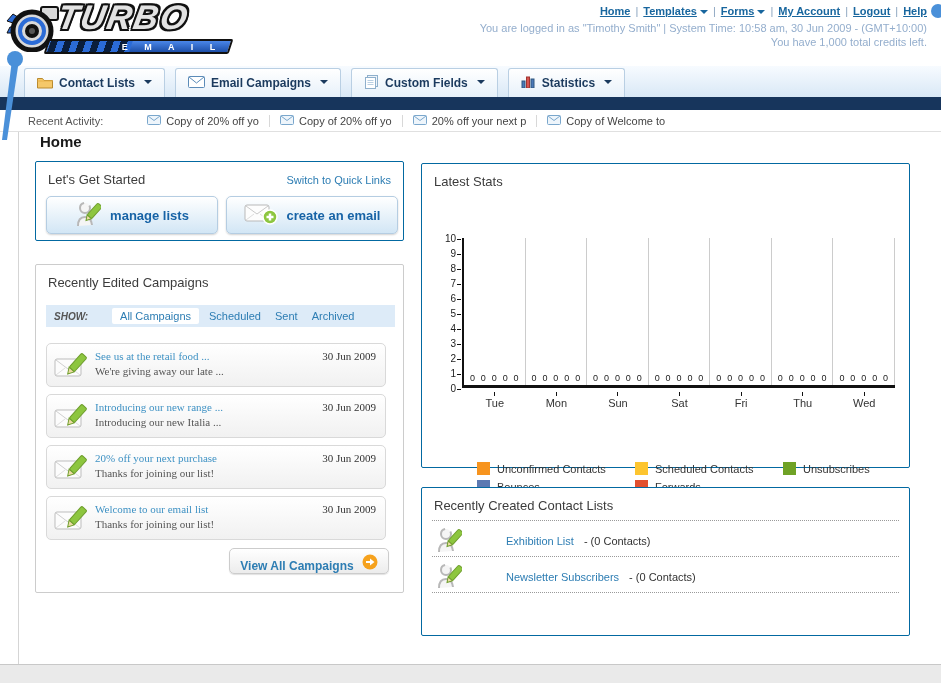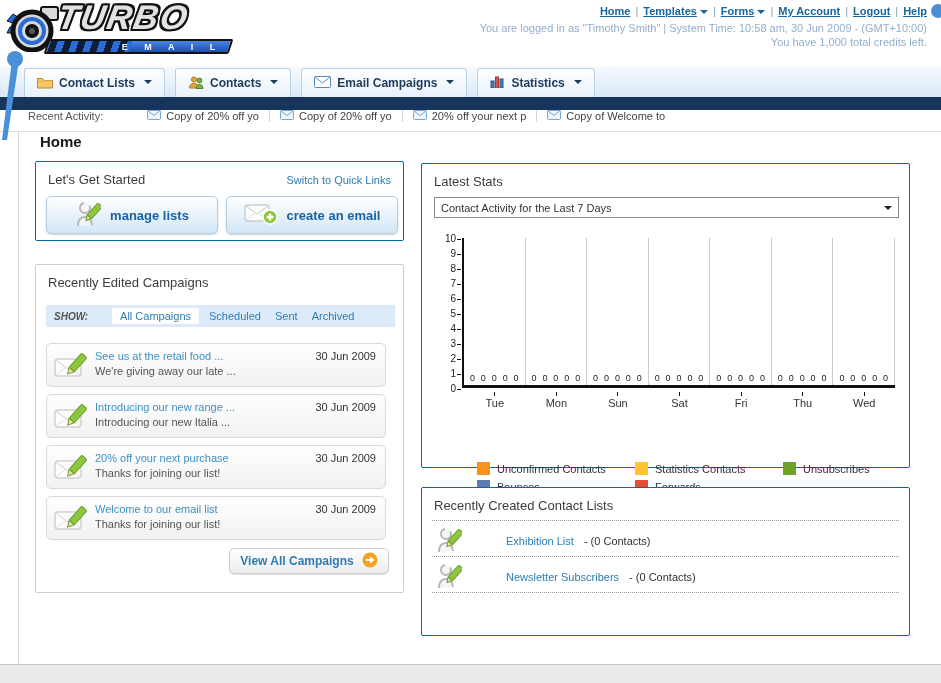--- a/index.html
+++ b/index.html
@@ -53,21 +53,21 @@
     border:1px solid #b9cfe3; border-bottom:none; border-radius:3px 3px 0 0;
     font-size:12px; font-weight:bold; color:#1b3a5e; cursor:pointer;
   }
   .tab:first-child { margin-left:24px; }
   .tab .caret { border-top-color:#1b3a5e; top:1px; }
   .navy-bar { position:absolute; top:97px; left:0; right:0; height:13px; background:#17355c; }
 
   
   .activity-bar {
     position:absolute; top:110px; left:0; right:0; height:22px; background:#fff;
-    border-bottom:1px solid #e0e0e0; display:flex; align-items:flex-start;
+    border-bottom:1px solid #e0e0e0; display:flex; align-items:center;
     font-size:11px; color:#555; padding-left:28px;
   }
   .act-label { margin-right:34px; }
   .act-item { display:flex; align-items:center; gap:5px; padding:0 10px; color:#444; cursor:pointer; }
   .act-item + .act-item { border-left:1px solid #d8d8d8; }
 
   .content-frame { position:absolute; left:18px; top:132px; right:0; height:532px; border-left:1px solid #d5d5d5; background:#fff; }
   .footer { position:absolute; left:0; right:0; bottom:0; height:19px; background:#eaeaea; border-top:1px solid #c8c8c8; }
 
   .page-title { position:absolute; left:40px; top:133px; font-size:15px; font-weight:bold; color:#1a1a1a; }
@@ -89,30 +89,30 @@
   .camp-panel { left:35px; top:264px; width:369px; height:329px; border-color:#cccccc; }
   .show-bar {
     position:absolute; left:10px; top:40px; width:349px; height:22px; background:#ddebf8;
     display:flex; align-items:center; padding-left:8px; font-size:11px;
   }
   .show-label { font-size:10px; font-weight:bold; color:#555; margin-right:24px;font-style:italic; }
   .filter { color:#2d7db3; margin-right:14px; }
   .filter.active { background:#fff; padding:2px 8px; border-radius:2px; margin-right:10px; }
   .camp-row {
     position:absolute; left:10px; width:340px; height:44px; border:1px solid #d9d9d9; border-radius:5px;
-    background:linear-gradient(#ffffff,#f1f1f1); cursor:pointer;
+    background:linear-gradient(#ffffff,#f1f1f1); cursor:pointer;font-family:Liberation Serif, serif;
   }
   .camp-row .ric { position:absolute; left:7px; top:8px; }
   .camp-row .ttl { position:absolute; left:48px; top:6px; font-size:11px; color:#3f92c4; }
   .camp-row .sub { position:absolute; left:48px; top:21px; font-size:11px; color:#555; }
   .camp-row .dt  { position:absolute; right:9px; top:6px; font-size:11px; color:#333; }
   .pill-btn {
     position:absolute; height:26px; border:1px solid #ccc; border-radius:5px;
     background:linear-gradient(#ffffff,#ececec); box-shadow:0 1px 1px rgba(0,0,0,.12);
-    display:flex; align-items:center; justify-content:center; gap:8px;
+    display:flex; align-items:flex-end; justify-content:center; gap:8px;
     font-size:12px; font-weight:bold; color:#2d7db3; cursor:pointer;
   }
   .view-all { right:14px; top:283px; width:160px; }
 
   
   .stats-panel { left:421px; top:163px; width:489px; height:305px; }
   .stats-select {
     position:absolute; left:12px; top:33px; width:465px; height:21px; background:#fff;
     border:1px solid #8a8a8a; display:flex; align-items:center; justify-content:space-between;
     padding:0 6px; font-size:11px; color:#333; cursor:pointer;
@@ -176,35 +176,34 @@
 <div class="tabs-bar">
     <div class="tab">
       <span class="tab-ic"><svg width="16" height="14">
           <path d="M0.5 3.5 h5 l1.5 2 h8.5 v7.5 h-15 z" fill="#f5c869" stroke="#b98a2f"></path>
           <path d="M0.5 6 h15" stroke="#e9b24a"></path>
         </svg></span>
       <span class="tab-lb">Contact Lists</span>
       <span class="caret"></span>
     </div>
     <div class="tab">
-      <span class="tab-ic"><svg width="16" height="14">
-          <circle cx="6" cy="4.5" r="2.6" fill="#e9a13f" stroke="#b97b22"></circle>
-          <path d="M1.5 13 q0-4.5 4.5-4.5 t4.5 4.5 z" fill="#e9a13f" stroke="#b97b22"></path>
-          <circle cx="11.5" cy="5.5" r="2.4" fill="#7cb24e" stroke="#54842b"></circle>
-          <path d="M8 13.5 q0-4 3.5-4 t3.5 4 z" fill="#7cb24e" stroke="#54842b"></path>
-        </svg></span>
-      <span class="tab-lb">Contacts</span>
-      <span class="caret"></span>
-    </div>
-    <div class="tab">
       <span class="tab-ic"><svg width="17" height="12">
           <rect x="0.5" y="0.5" width="16" height="11" rx="1" fill="#fff" stroke="#5b8bb8"></rect>
           <path d="M1 1 l7.5 6 L16 1" fill="none" stroke="#5b8bb8"></path>
         </svg></span>
       <span class="tab-lb">Email Campaigns</span>
+      <span class="caret"></span>
+    </div>
+    <div class="tab">
+      <span class="tab-ic"><svg width="15" height="14">
+          <rect x="3.5" y="0.5" width="10" height="11" fill="#eef4fa" stroke="#8fb0cc"></rect>
+          <rect x="1.5" y="2.5" width="10" height="11" fill="#fff" stroke="#8fb0cc"></rect>
+          <path d="M3.5 5.5 h6 M3.5 7.5 h6 M3.5 9.5 h6" stroke="#b9cfe2"></path>
+        </svg></span>
+      <span class="tab-lb">Custom Fields</span>
       <span class="caret"></span>
     </div>
     <div class="tab">
       <span class="tab-ic"><svg width="15" height="13">
           <rect x="1" y="6" width="3" height="7" fill="#4a78b8" stroke="#2f567e"></rect>
           <rect x="5.5" y="2" width="3" height="11" fill="#d9534f" stroke="#a03430"></rect>
           <rect x="10" y="4" width="3" height="9" fill="#4a78b8" stroke="#2f567e"></rect>
         </svg></span>
       <span class="tab-lb">Statistics</span>
       <span class="caret"></span>
@@ -349,24 +348,20 @@
     <span><svg width="16" height="16">
           <circle cx="8" cy="8" r="7.5" fill="#f6a21d"></circle>
           <path d="M4 8 h5" stroke="#fff" stroke-width="2"></path>
           <polygon points="8,4.5 12.5,8 8,11.5" fill="#fff"></polygon>
         </svg></span>
   </div>
 </div>
 
 <div class="panel stats-panel">
   <div class="panel-title">Latest Stats</div>
-  <div class="stats-select">
-    <span>Contact Activity for the Last 7 Days</span>
-    <span class="caret"></span>
-  </div>
   <div class="chart">
       <div class="plot">
         <div class="grp">
           <div class="zeros">
             <span>0</span>
             <span>0</span>
             <span>0</span>
             <span>0</span>
             <span>0</span>
           </div>
@@ -447,21 +442,21 @@
         <div class="day"><div class="xt"></div><span>Wed</span></div>
       </div>
     </div>
   <div class="legend">
       <div class="lg-item">
         <span class="lg-sw" style="background: rgb(247, 148, 30);"></span>
         <span>Unconfirmed Contacts</span>
       </div>
       <div class="lg-item">
         <span class="lg-sw" style="background: rgb(253, 197, 47);"></span>
-        <span>Statistics Contacts</span>
+        <span>Scheduled Contacts</span>
       </div>
       <div class="lg-item">
         <span class="lg-sw" style="background: rgb(111, 162, 38);"></span>
         <span>Unsubscribes</span>
       </div>
       <div class="lg-item">
         <span class="lg-sw" style="background: rgb(92, 121, 178);"></span>
         <span>Bounces</span>
       </div>
       <div class="lg-item">

